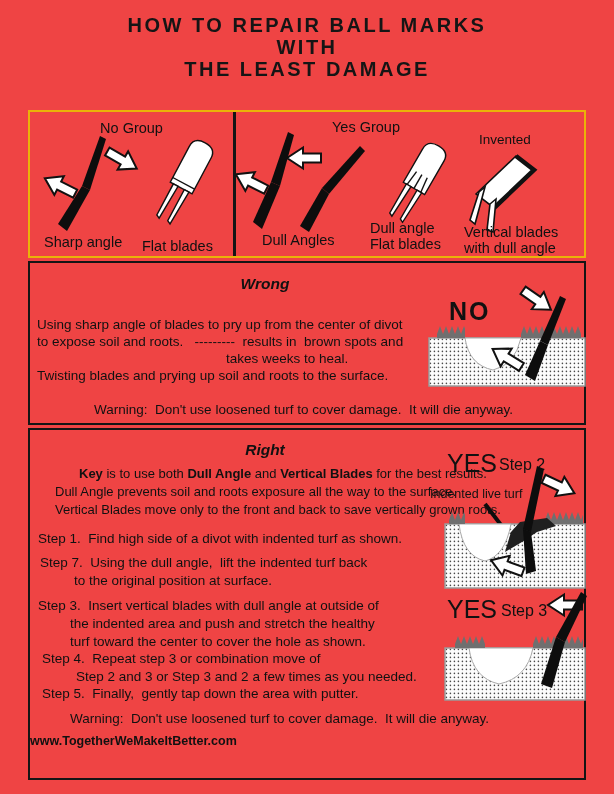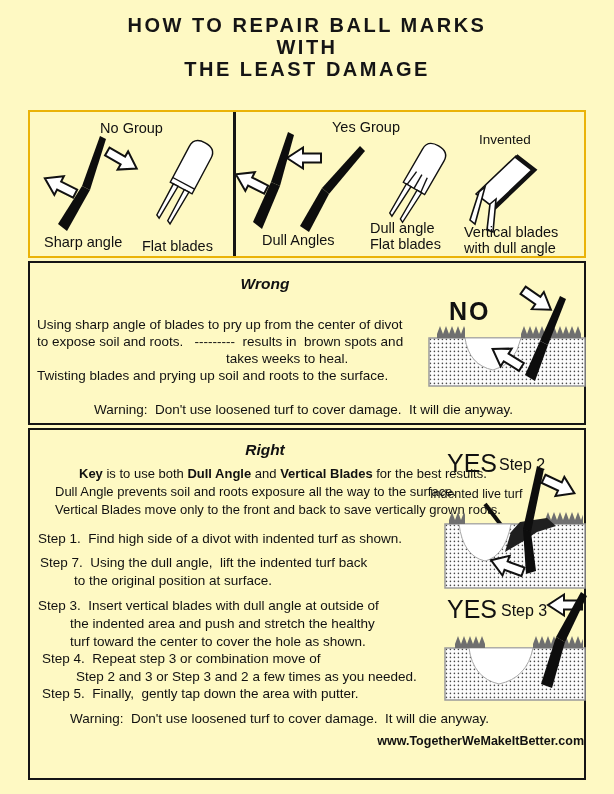--- a/index.html
+++ b/index.html
@@ -1,16 +1,16 @@
 <!DOCTYPE html>
 <html><head>
 <meta charset="utf-8">
 <style>
   html,body{margin:0;padding:0;background:#e8e8e8;}
-  .page{position:relative;width:614px;height:794px;background:#fef9c3;margin:0 auto;
+  .page{position:relative;width:614px;height:794px;background:#ef4444;margin:0 auto;
         font-family:"Liberation Sans",sans-serif;color:#111;overflow:hidden;}
   
   .title{position:absolute;top:14px;left:0;width:614px;text-align:center;
          font-weight:700;font-size:20px;line-height:22px;letter-spacing:2.5px;color:#151515;}
   
   .tools-box{position:absolute;left:28px;top:110px;width:558px;height:148px;
              border:2px solid #eab308;box-sizing:border-box;display:flex;}
   .cell{position:relative;height:100%;}
   .cell-no{width:206px;border-right:3px solid #151515;box-sizing:border-box;}
   .cell-yes{flex:1;}
@@ -18,21 +18,21 @@
   .tool-label{position:absolute;font-size:14.5px;line-height:16px;white-space:nowrap;}
   .wrong-box{position:absolute;left:28px;top:261px;width:558px;height:164px;
              border:2px solid #151515;box-sizing:border-box;}
   .right-box{position:absolute;left:28px;top:428px;width:558px;height:352px;
              border:2px solid #151515;box-sizing:border-box;}
   .sec-heading{position:absolute;left:0;top:12px;width:414px;text-align:center;
                font-style:italic;font-weight:700;font-size:15.5px;padding-left:28px;}
   .bline{position:absolute;font-size:13.5px;line-height:16px;white-space:pre;}
   .kline{position:absolute;font-size:13px;line-height:16px;white-space:pre;}
   .warn{position:absolute;font-size:13.5px;white-space:pre;}
-  .footer-url{position:absolute;left:0;top:304px;width:554px;text-align:right;
+  .footer-url{position:absolute;left:0;top:304px;width:554px;text-align:left;
               font-weight:700;font-size:12.5px;}
   .fig{position:absolute;}
   svg text{font-family:"Liberation Sans",sans-serif;}
   .yes-txt{font-size:25px;fill:#111;}
   .step-txt{font-size:16px;fill:#111;}
   .no-txt{font-size:25px;font-weight:700;fill:#111;letter-spacing:2px;}
   .ann-txt{font-size:12.5px;fill:#111;}
 </style>
 </head>
 <body>

